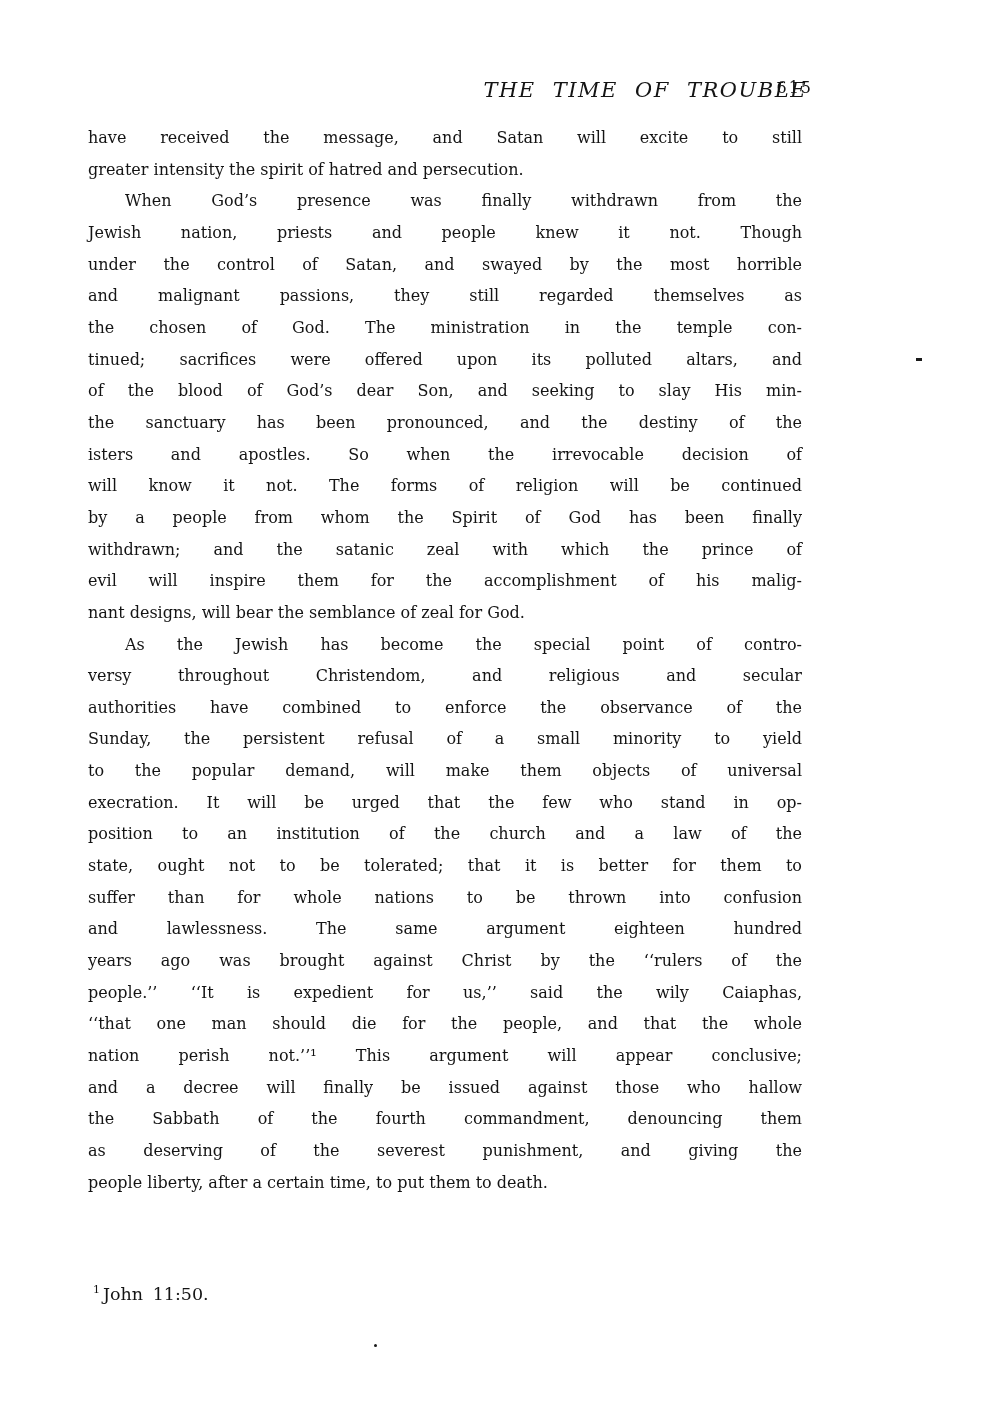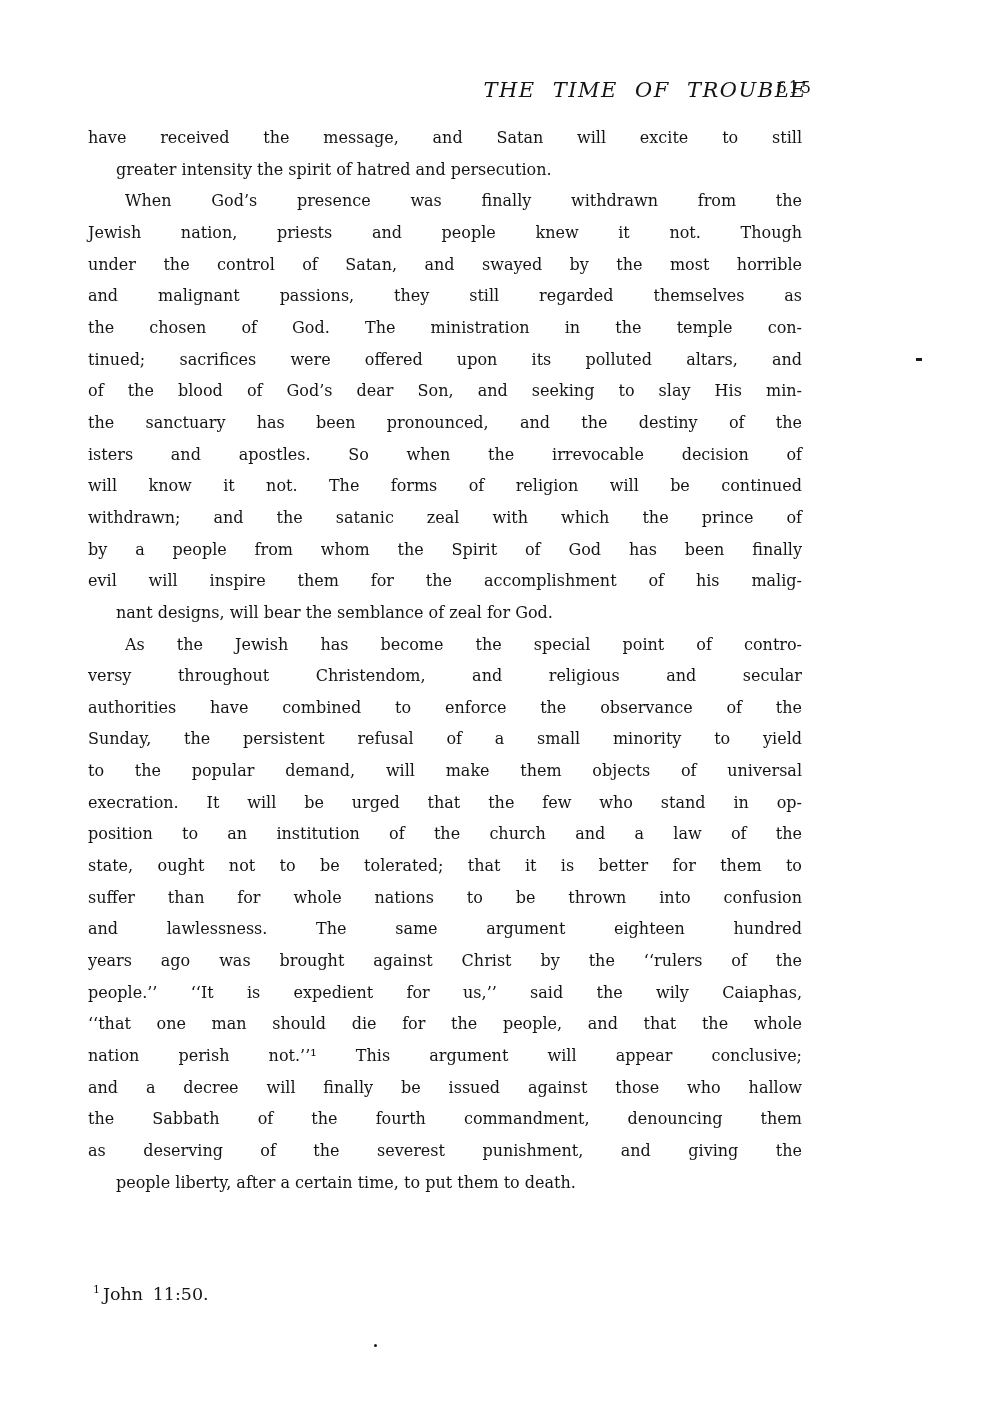--- a/index.html
+++ b/index.html
@@ -43,21 +43,20 @@
     width: 714px;
     font-size: 16px;
     line-height: 31.66px;
   }
   .line {
     text-align: justify;
     text-align-last: justify;
   }
   .line.par-last {
     text-align-last: left;
-    margin-left: 28px;
   }
   .line.indent {
     text-indent: 37px;
   }
   .footnote {
     position: absolute;
     left: 93px;
     top: 1283px;
     width: 714px;
     text-align: left;
@@ -93,22 +92,22 @@
     <div class="line indent">When God’s presence was finally withdrawn from the</div>
     <div class="line">Jewish nation, priests and people knew it not.  Though</div>
     <div class="line">under the control of Satan, and swayed by the most horrible</div>
     <div class="line">and malignant passions, they still regarded themselves as</div>
     <div class="line">the chosen of God.  The ministration in the temple con-</div>
     <div class="line">tinued; sacrifices were offered upon its polluted altars, and</div>
     <div class="line">of the blood of God’s dear Son, and seeking to slay His min-</div>
     <div class="line">the sanctuary has been pronounced, and the destiny of the</div>
     <div class="line">isters and apostles.  So when the irrevocable decision of</div>
     <div class="line">will know it not.  The forms of religion will be continued</div>
+    <div class="line">by a people from whom the Spirit of God has been finally</div>
     <div class="line">withdrawn; and the satanic zeal with which the prince of</div>
-    <div class="line">by a people from whom the Spirit of God has been finally</div>
     <div class="line">evil will inspire them for the accomplishment of his malig-</div>
     <div class="line par-last">nant designs, will bear the semblance of zeal for God.</div>
 
     <div class="line indent">As the Jewish has become the special point of contro-</div>
     <div class="line">versy throughout Christendom, and religious and secular</div>
     <div class="line">authorities have combined to enforce the observance of the</div>
     <div class="line">Sunday, the persistent refusal of a small minority to yield</div>
     <div class="line">to the popular demand, will make them objects of universal</div>
     <div class="line">execration.  It will be urged that the few who stand in op-</div>
     <div class="line">position to an institution of the church and a law of the</div>

